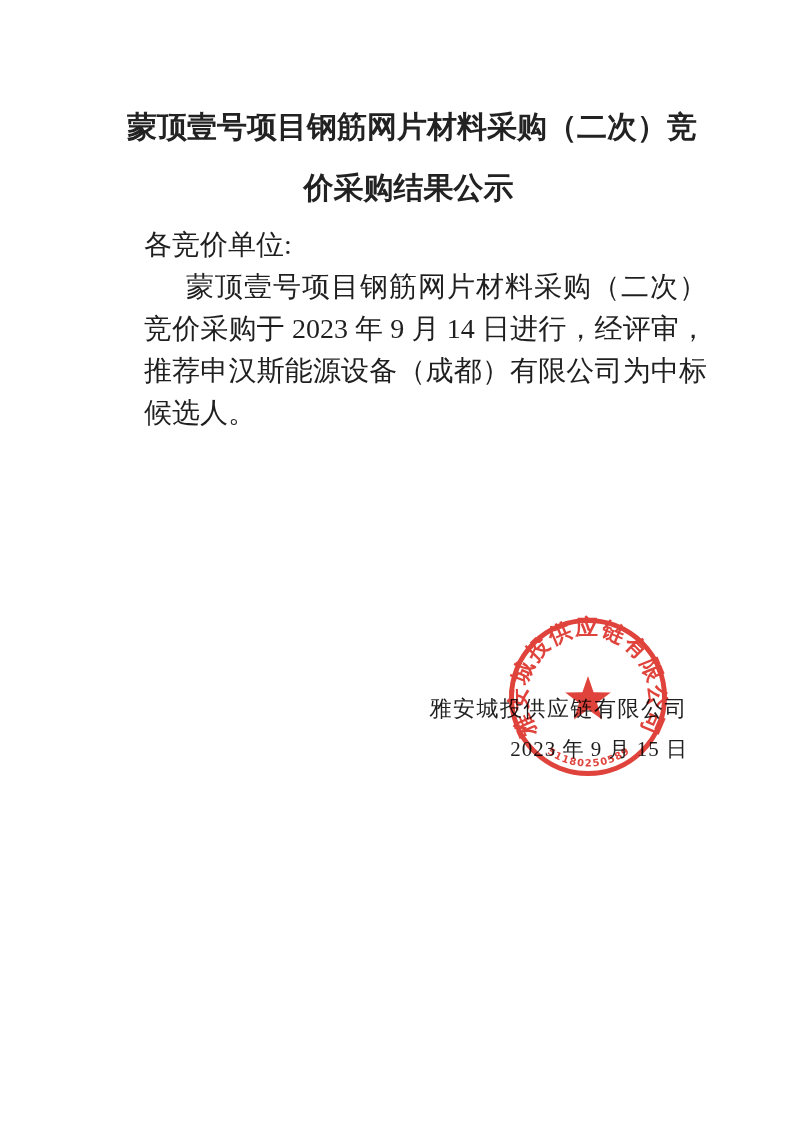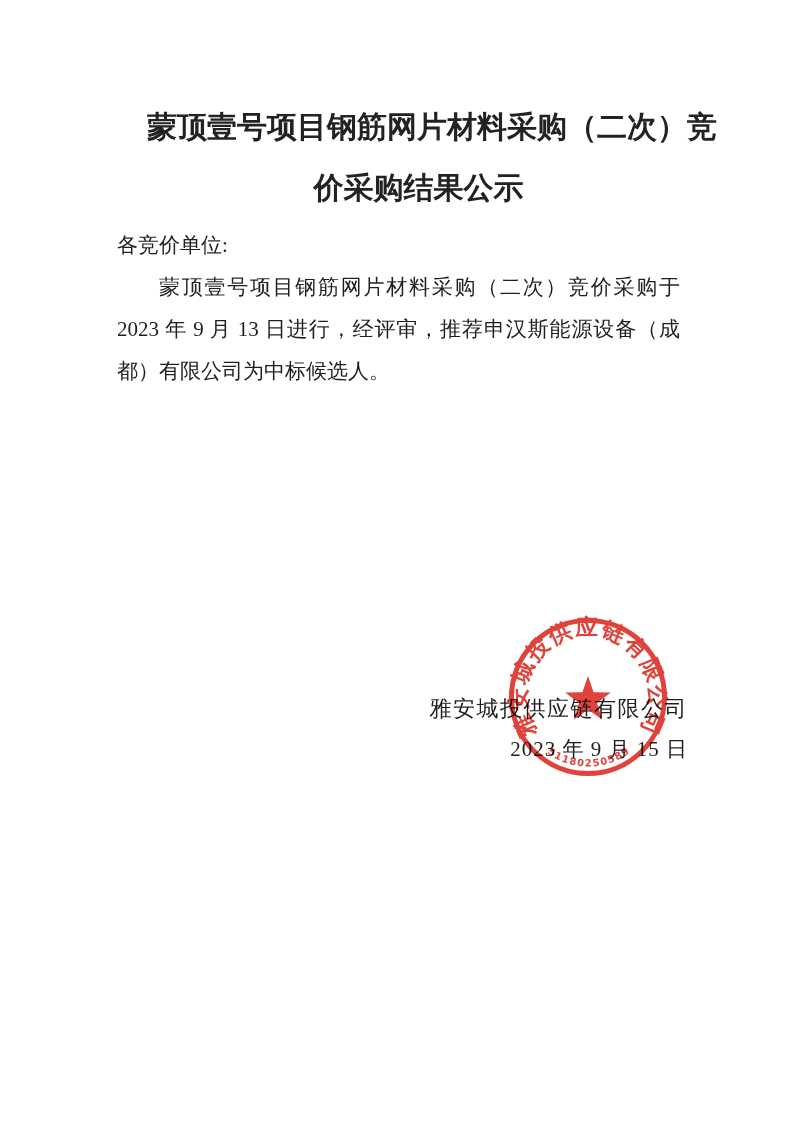--- a/index.html
+++ b/index.html
@@ -25,28 +25,27 @@
     font-size: 30px;
     line-height: 61px;
     font-weight: bold;
     text-align: center;
     color: #222222;
     letter-spacing: 0px;
   }
   .doc-title .title-line {
     display: block;
     white-space: nowrap;
-    margin-left: 20px;
   }
   .doc-body {
     position: absolute;
-    left: 117px;
+    left: 144px;
     width: 563px;
     top: 224px;
-    font-size: 21px;
+    font-size: 28px;
     line-height: 42px;
     text-align: justify;
     text-justify: inter-ideograph;
   }
   .doc-body p {
     margin: 0;
   }
   .doc-body p.indent {
     text-indent: 42px;
   }
@@ -98,21 +97,21 @@
 
 <div class="page">
 
   <h1 class="doc-title">
     <span class="title-line">蒙顶壹号项目钢筋网片材料采购（二次）竞</span>
     <span class="title-line">价采购结果公示</span>
   </h1>
 
   <div class="doc-body">
     <p>各竞价单位:</p>
-    <p class="indent">蒙顶壹号项目钢筋网片材料采购（二次）竞价采购于 2023 年 9 月 13 日进行，经评审，推荐申汉斯能源设备（成都）有限公司为中标候选人。</p>
+    <p class="indent">蒙顶壹号项目钢筋网片材料采购（二次）竞价采购于 2023 年 9 月 14 日进行，经评审，推荐申汉斯能源设备（成都）有限公司为中标候选人。</p>
   </div>
 
   <div class="signature-block">
     <div class="signature-company">雅安城投供应链有限公司</div>
     <div class="signature-date">2023 年 9 月 15 日</div>
   </div>
 
   <svg class="stamp" viewBox="0 0 172 172" xmlns="http://www.w3.org/2000/svg">
     <defs>
       <path id="ringArc" d="M 35.2 121.6 A 62 62 0 1 1 136.8 121.6" fill="none"></path>

